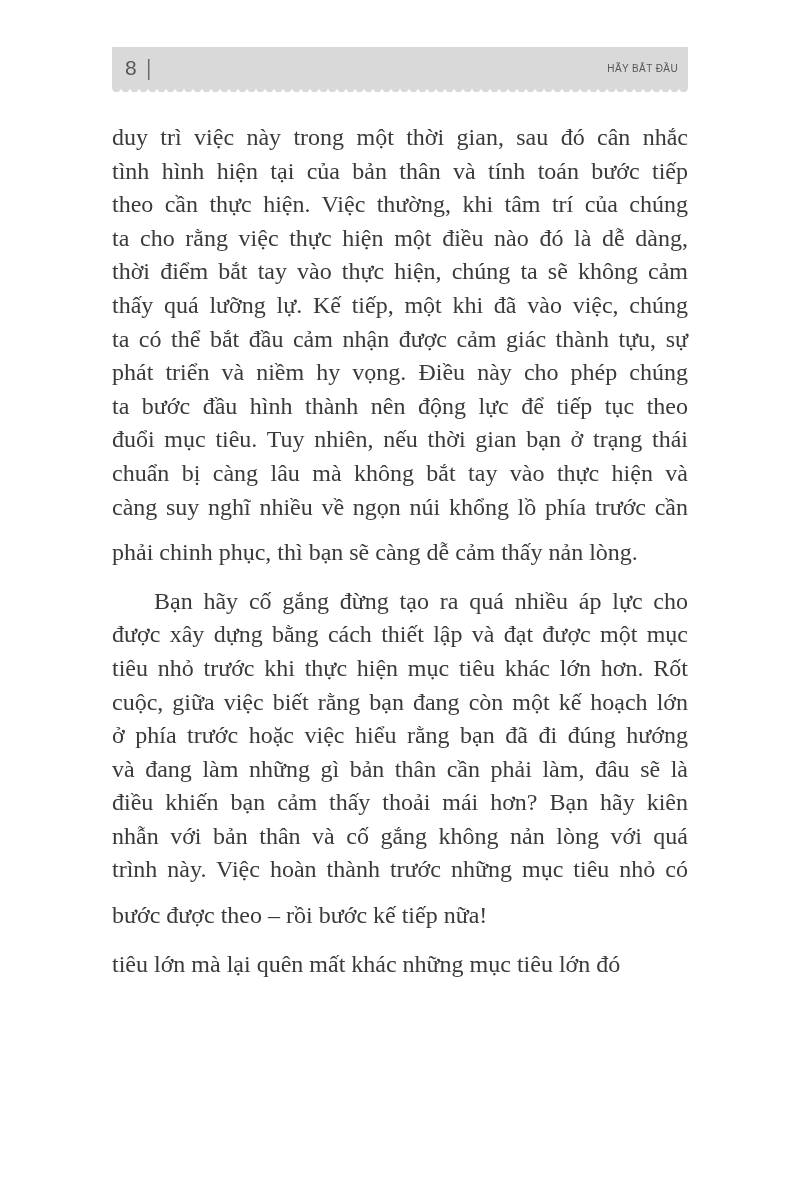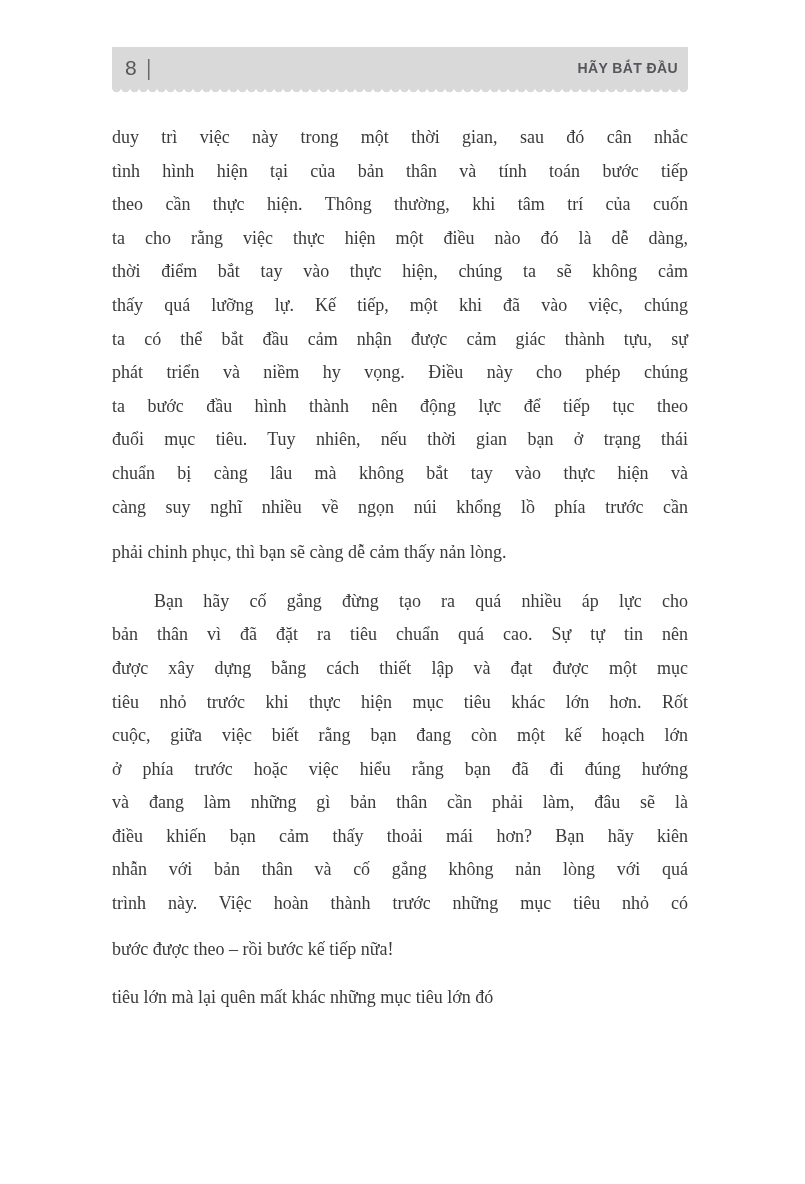--- a/index.html
+++ b/index.html
@@ -13,29 +13,29 @@
     position:absolute;left:112px;top:47px;width:576px;height:42px;
     background:var(--band);
     display:flex;align-items:center;justify-content:space-between;
     padding:0 10px 0 13px;
     font-family:"Liberation Sans","DejaVu Sans",sans-serif;
     color:var(--header-text);
   }
   .header-left{display:flex;align-items:center;}
   .page-number{font-size:21px;font-weight:400;letter-spacing:.5px;}
   .sep{font-size:19px;font-weight:300;margin-left:9px;color:#6a6b6e;transform:scaleY(1.15);display:inline-block;}
-  .header-title{font-size:14px;font-weight:700;letter-spacing:.4px;}
+  .header-title{font-size:10px;font-weight:400;letter-spacing:.4px;}
   .scallop{
     position:absolute;left:112px;top:89px;width:576px;height:5px;
     background-image:radial-gradient(circle at 4.5px -1px, var(--band) 4px, rgba(0,0,0,0) 4.6px);
     background-size:9px 5px;background-repeat:repeat-x;
   }
   .body{
     position:absolute;left:112px;top:121px;width:576px;
-    color:var(--body-text);font-size:18px;line-height:33.6px;
+    color:var(--body-text);font-size:24px;line-height:33.6px;
   }
   .para + .para{margin-top:15px;}
   .line{text-align:justify;text-align-last:justify;white-space:normal;}
   .line.last{text-align-last:left;margin-top:12px;}
   .line.indent{text-indent:42px;}
 </style>
 </head>
 <body>
 
 <div class="page">
@@ -44,35 +44,34 @@
       <span class="page-number">8</span>
       <span class="sep">|</span>
     </div>
     <div class="header-title">HÃY BẮT ĐẦU</div>
   </div>
   <div class="scallop"></div>
   <div class="body">
       <div class="para">
         <div class="line">duy trì việc này trong một thời gian, sau đó cân nhắc</div>
         <div class="line">tình hình hiện tại của bản thân và tính toán bước tiếp</div>
-        <div class="line">theo cần thực hiện. Thông thường, khi tâm trí của cuốn</div>
+        <div class="line">theo cần thực hiện. Việc thường, khi tâm trí của chúng</div>
         <div class="line">ta cho rằng việc thực hiện một điều nào đó là dễ dàng,</div>
         <div class="line">thời điểm bắt tay vào thực hiện, chúng ta sẽ không cảm</div>
         <div class="line">thấy quá lưỡng lự. Kế tiếp, một khi đã vào việc, chúng</div>
         <div class="line">ta có thể bắt đầu cảm nhận được cảm giác thành tựu, sự</div>
         <div class="line">phát triển và niềm hy vọng. Điều này cho phép chúng</div>
         <div class="line">ta bước đầu hình thành nên động lực để tiếp tục theo</div>
         <div class="line">đuổi mục tiêu. Tuy nhiên, nếu thời gian bạn ở trạng thái</div>
         <div class="line">chuẩn bị càng lâu mà không bắt tay vào thực hiện và</div>
         <div class="line">càng suy nghĩ nhiều về ngọn núi khổng lồ phía trước cần</div>
         <div class="line last">phải chinh phục, thì bạn sẽ càng dễ cảm thấy nản lòng.</div>
       </div>
       <div class="para">
         <div class="line indent">Bạn hãy cố gắng đừng tạo ra quá nhiều áp lực cho</div>
-        <div class="line">bản thân vì đã đặt ra tiêu chuẩn quá cao. Sự tự tin nên</div>
         <div class="line">được xây dựng bằng cách thiết lập và đạt được một mục</div>
         <div class="line">tiêu nhỏ trước khi thực hiện mục tiêu khác lớn hơn. Rốt</div>
         <div class="line">cuộc, giữa việc biết rằng bạn đang còn một kế hoạch lớn</div>
         <div class="line">ở phía trước hoặc việc hiểu rằng bạn đã đi đúng hướng</div>
         <div class="line">và đang làm những gì bản thân cần phải làm, đâu sẽ là</div>
         <div class="line">điều khiến bạn cảm thấy thoải mái hơn? Bạn hãy kiên</div>
         <div class="line">nhẫn với bản thân và cố gắng không nản lòng với quá</div>
         <div class="line">trình này. Việc hoàn thành trước những mục tiêu nhỏ có</div>
         <div class="line last">bước được theo – rồi bước kế tiếp nữa!</div>
       </div>

